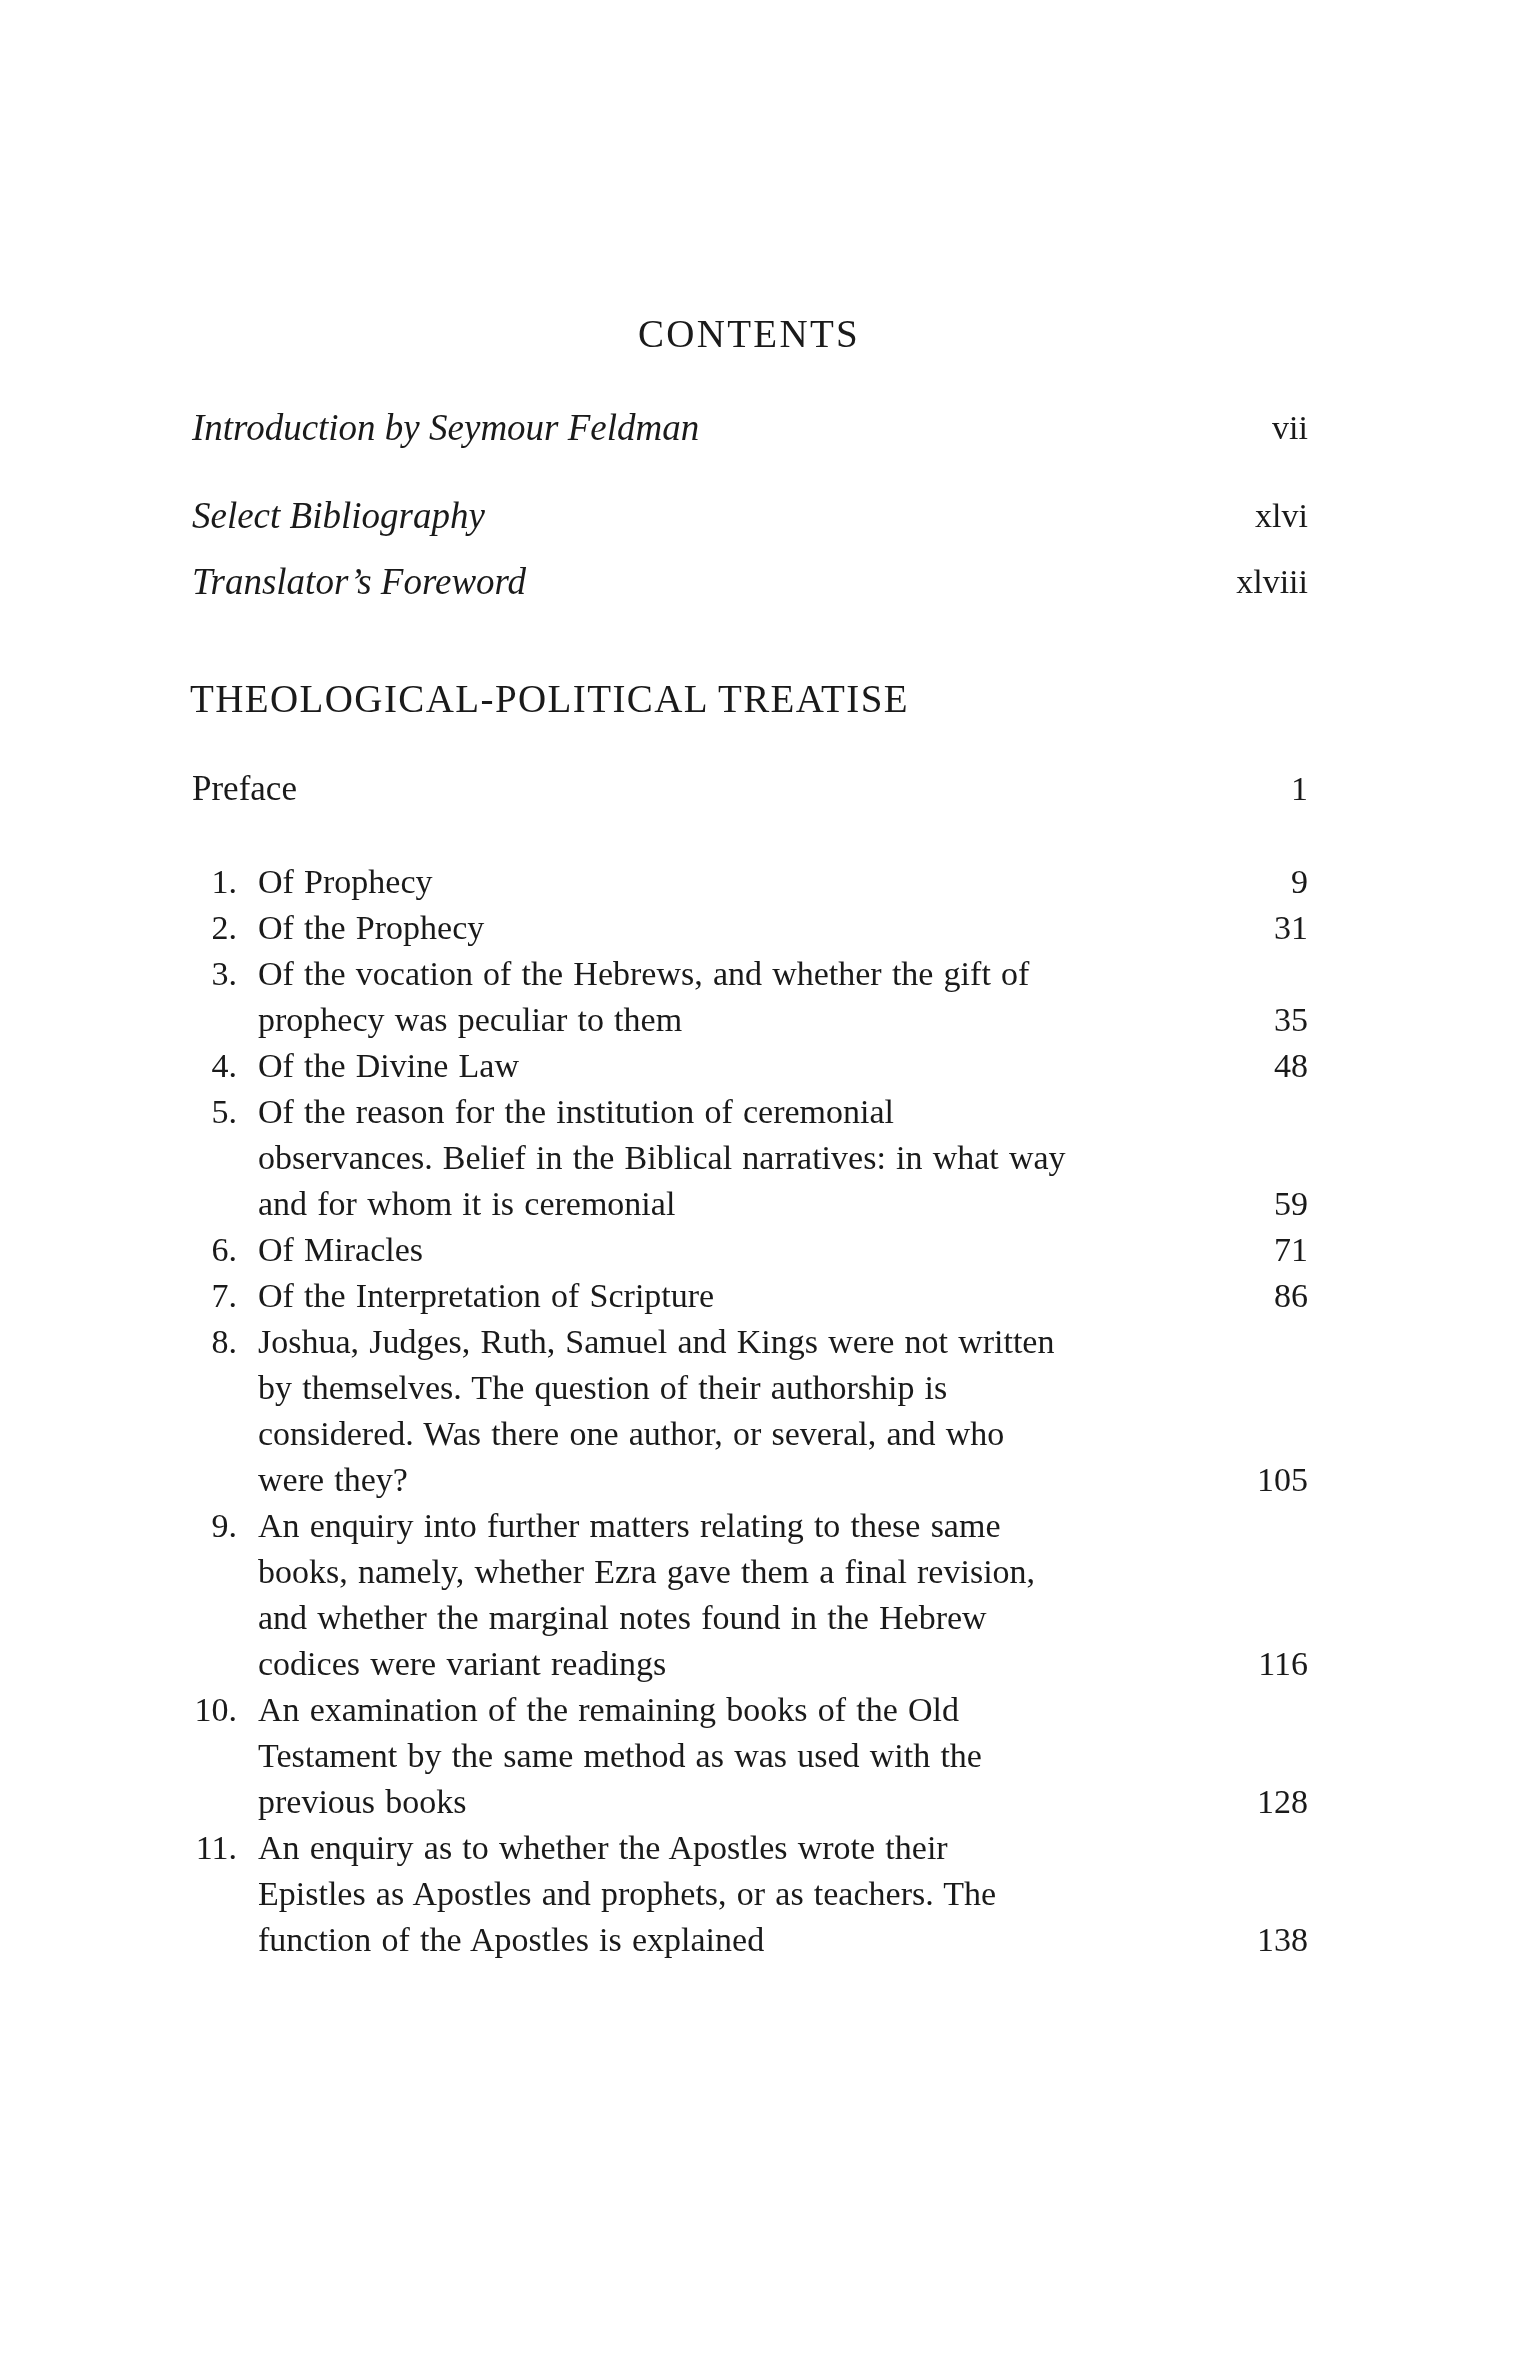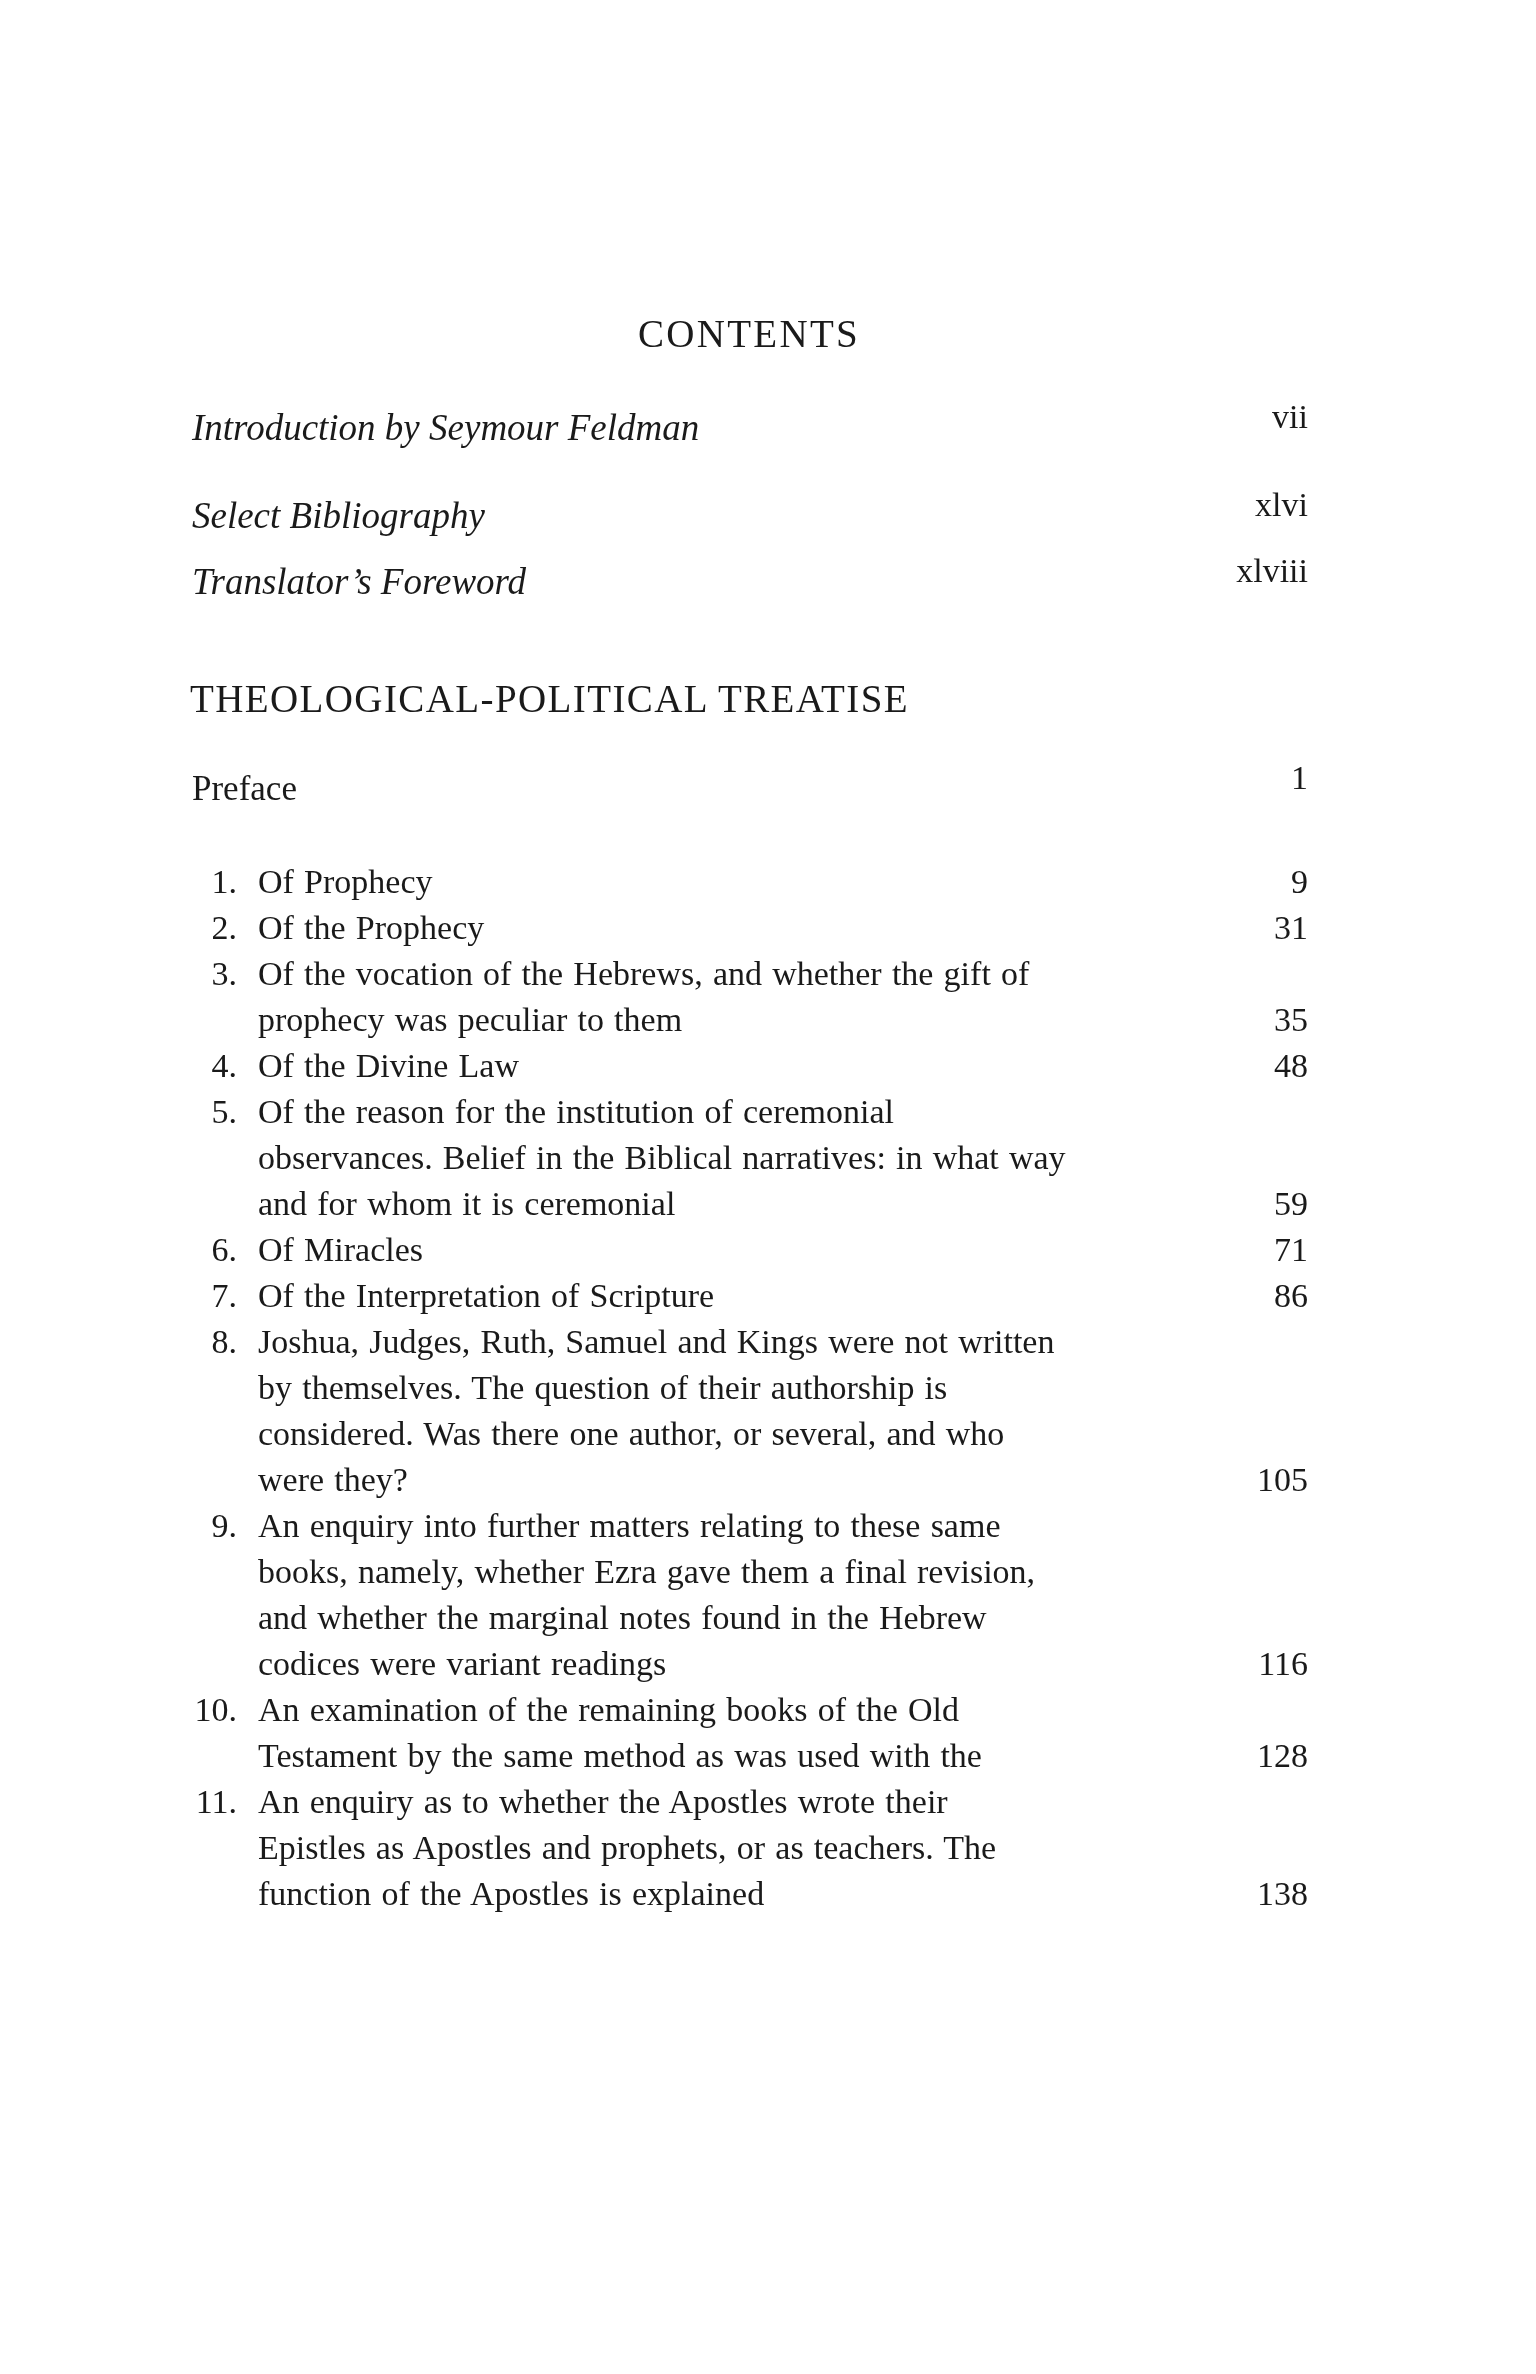--- a/index.html
+++ b/index.html
@@ -41,21 +41,21 @@
   .fm-row {
     position: relative;
     margin-left: 192px; margin-right: 228px;
     height: 46px; line-height: 46px;
     white-space: nowrap;
   }
   .fm-row.gap-a { margin-bottom: 42px; }
   .fm-row.gap-b { margin-bottom: 20px; }
   .fm-label { font-style: italic; font-size: 37px; }
   .row-page {
-    position: absolute; right: 0; bottom: 11px;
+    position: absolute; right: 0; bottom: 0;
     font-size: 34px; line-height: 46px; font-style: normal;
   }
 
   
   .preface-row {
     position: relative;
     margin: 44px 228px 0 192px;
     height: 46px; line-height: 46px;
     font-size: 35px;
     white-space: nowrap;
@@ -183,20 +183,21 @@
       <div class="ch-line">books, namely, whether Ezra gave them a final revision,</div>
       <div class="ch-line">and whether the marginal notes found in the Hebrew</div>
       <div class="ch-line">codices were variant readings</div>
       <span class="ch-page">116</span>
     </div>
 
     <div class="ch-row">
       <span class="ch-num">10.</span>
       <div class="ch-line">An examination of the remaining books of the Old</div>
       <div class="ch-line">Testament by the same method as was used with the</div>
+      <div class="ch-line">previous books</div>
       <span class="ch-page">128</span>
     </div>
 
     <div class="ch-row">
       <span class="ch-num">11.</span>
       <div class="ch-line">An enquiry as to whether the Apostles wrote their</div>
       <div class="ch-line">Epistles as Apostles and prophets, or as teachers. The</div>
       <div class="ch-line">function of the Apostles is explained</div>
       <span class="ch-page">138</span>
     </div>

